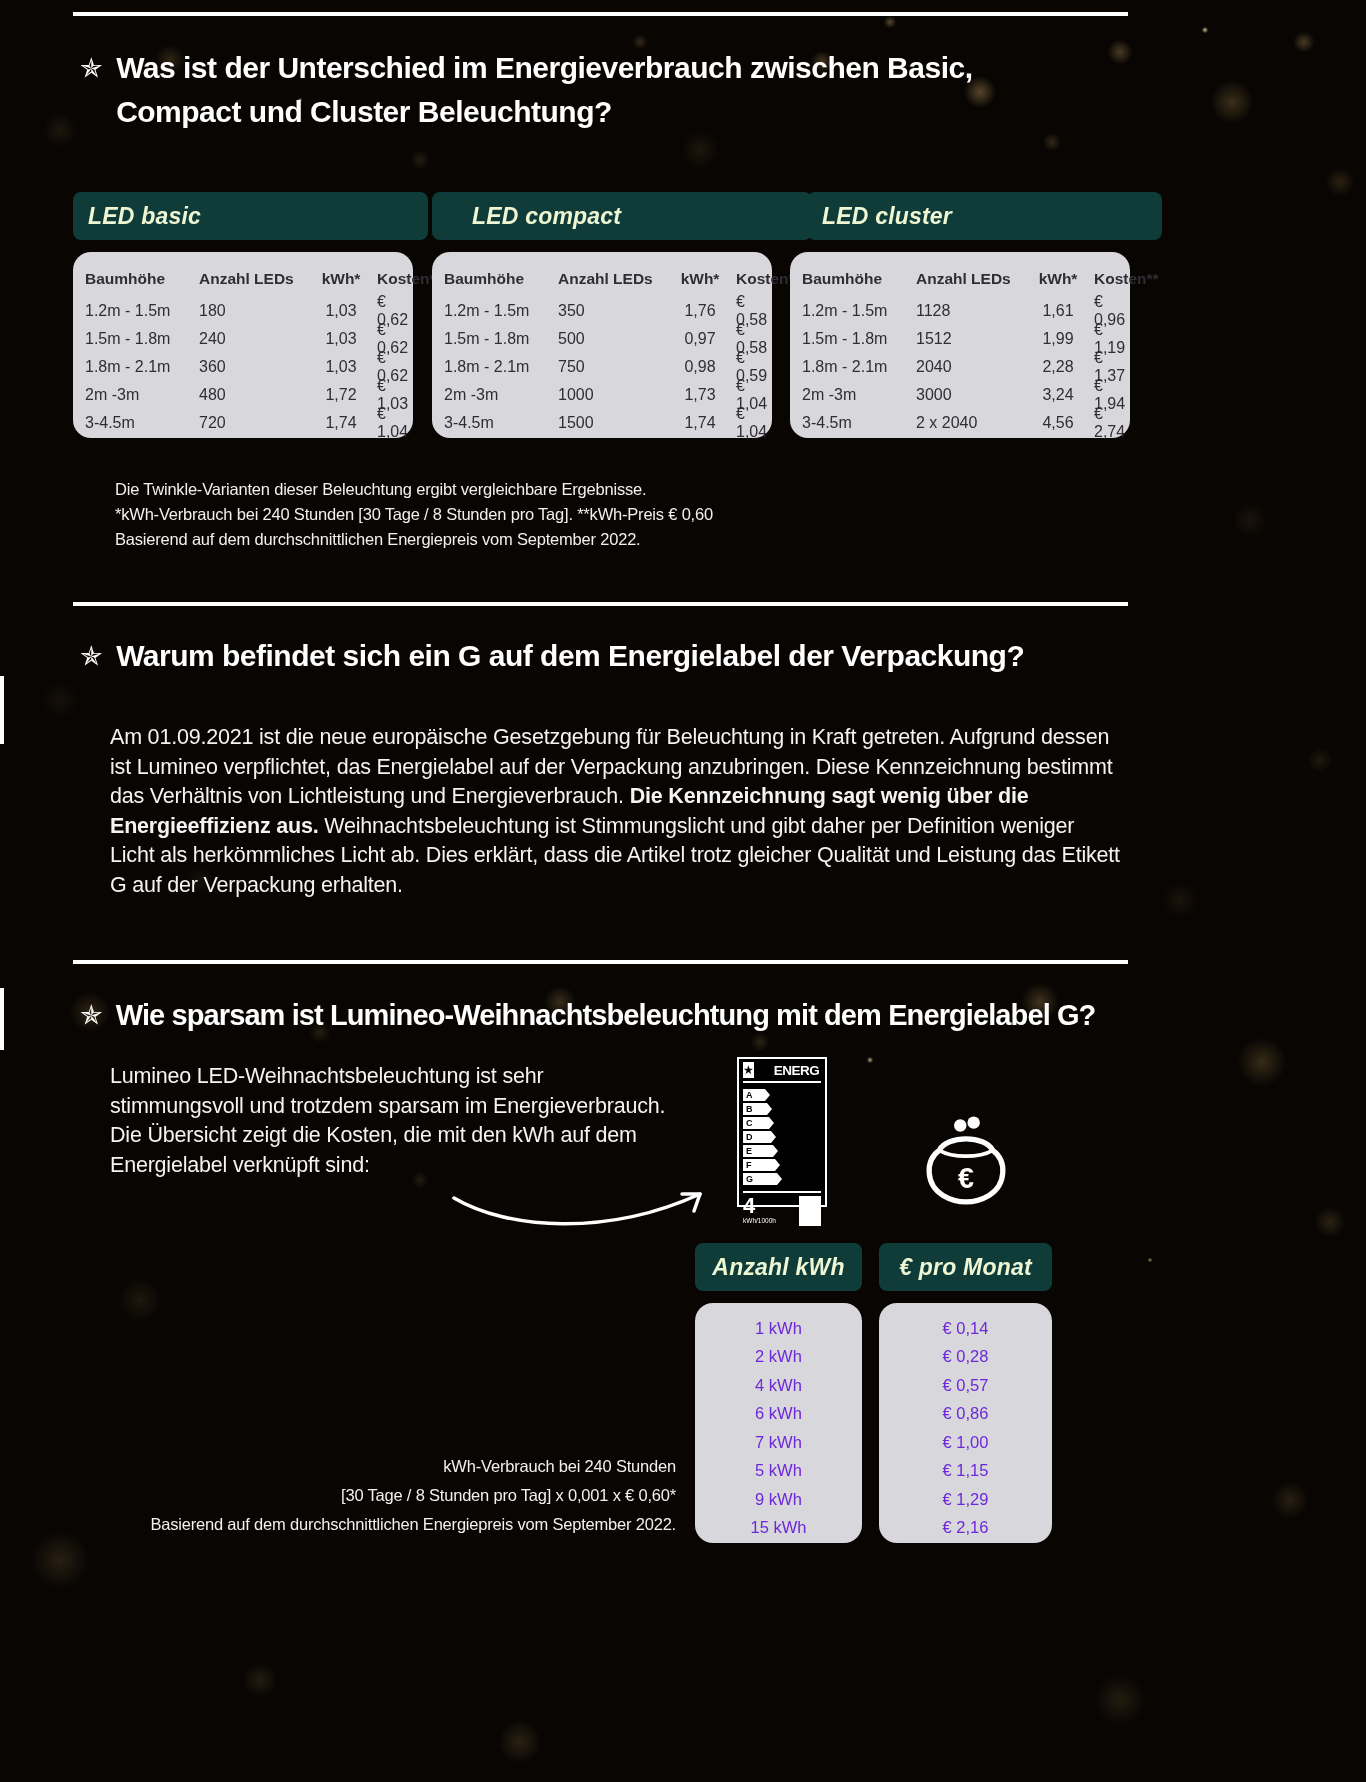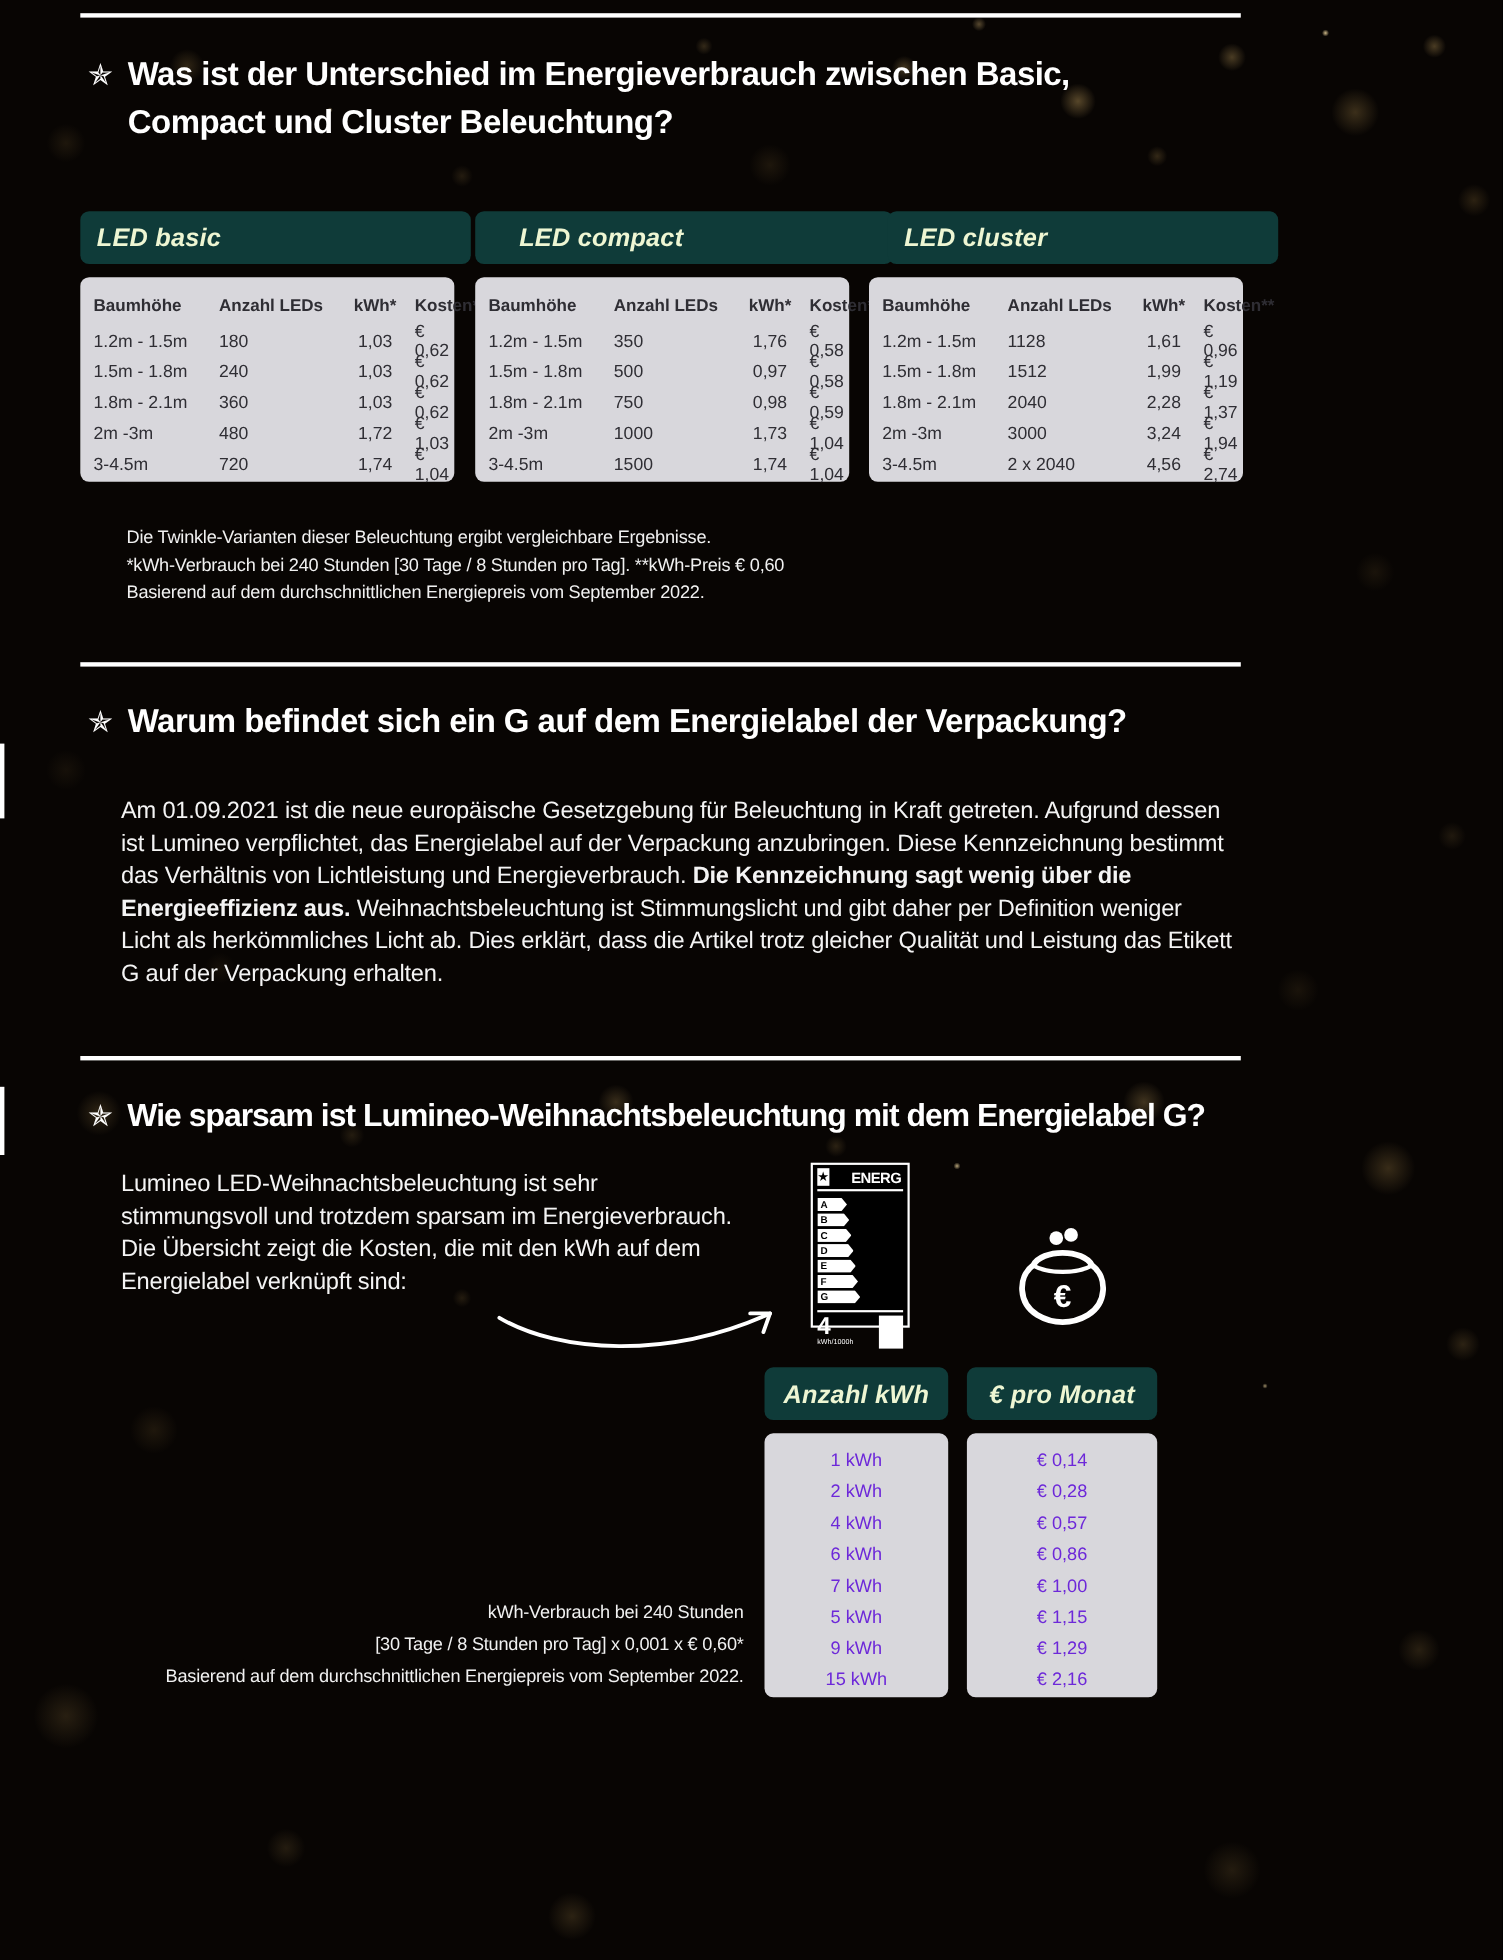--- a/index.html
+++ b/index.html
@@ -57,21 +57,21 @@
   .heading{position:absolute;display:flex;gap:14px;font-weight:bold;
            font-size:30px;letter-spacing:-.5px;line-height:44px;color:#fff;}
   .heading .star{font-size:27px;line-height:44px;}
   .fn{position:absolute;font-size:16.5px;line-height:25px;color:#f1f1f1;letter-spacing:-.2px;}
   
   .pill{position:absolute;height:48px;border-radius:8px;background:#0f3b39;
         display:flex;align-items:center;color:#eef6d3;
         font-style:italic;font-weight:600;font-size:23px;letter-spacing:.2px;}
   .pill.left{padding-left:15px;}
   .pill.center{justify-content:center;font-style:italic;}
-  .tbody{position:absolute;background:#d8d7dc;border-radius:8px;color:#2f2e34;}
+  .tbody{position:absolute;background:#d8d7dc;border-radius:18px;color:#2f2e34;}
   .ctable{width:340px;height:186px;padding:13px 10px 0 12px;box-sizing:border-box;}
   .crow{display:grid;grid-template-columns:114px 116px 52px 1fr;height:28px;
         align-items:center;font-size:16px;}
   .crow.head{font-weight:bold;font-size:15.5px;}
   .crow .cell:nth-child(1){text-align:left;}
   .crow .cell:nth-child(2){text-align:left;}
   .crow .cell:nth-child(3){text-align:center;}
   .crow .cell:nth-child(4){text-align:left;padding-left:10px;}
   
   .para{position:absolute;font-size:21.5px;line-height:29.5px;color:#f4f4f4;

